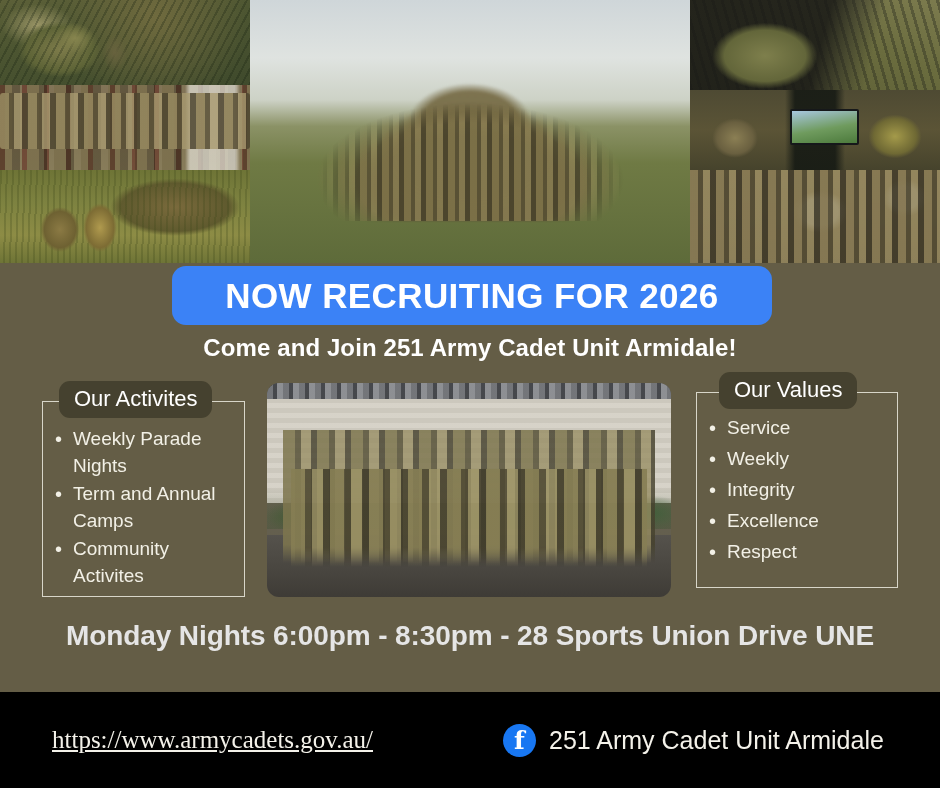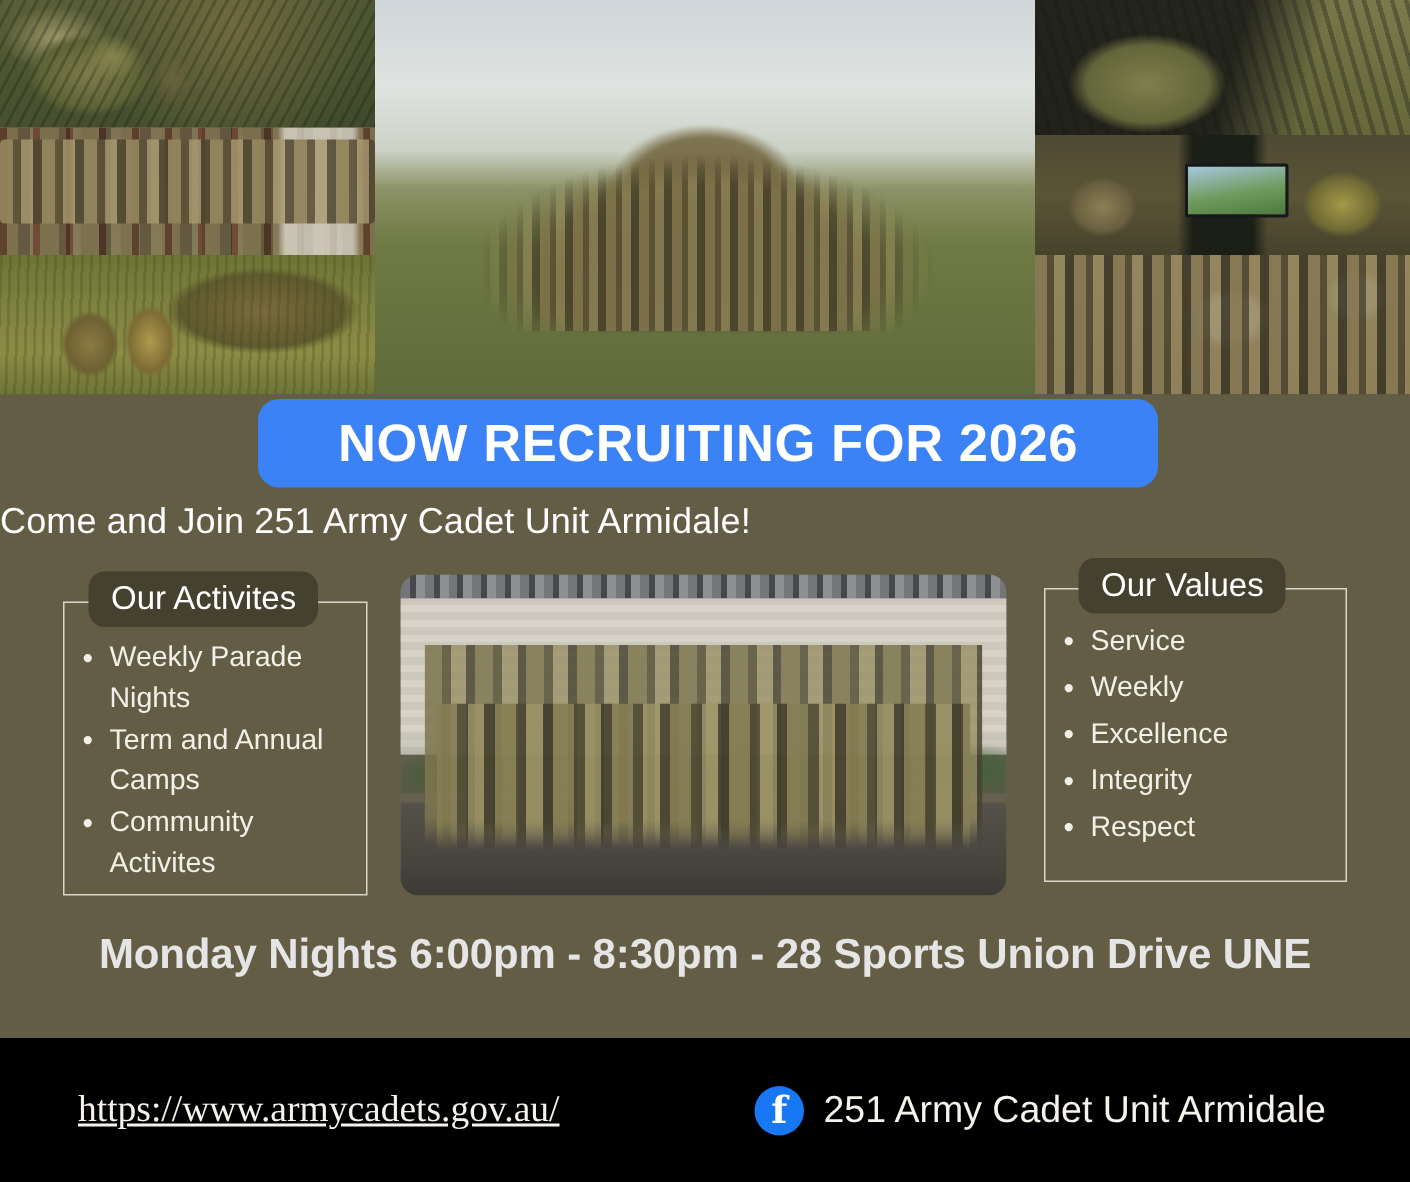--- a/index.html
+++ b/index.html
@@ -171,24 +171,24 @@
   .headline span{
     color:#ffffff;
     font-size:35px;
     font-weight:bold;
     letter-spacing:.4px;
     white-space:nowrap;
   }
 
   .subtitle{
     position:absolute; left:0; top:334px;
-    width:940px; text-align:left;
+    width:940px; text-align:center;
     color:#ffffff;
     font-size:24px;
-    font-weight:normal;
+    font-weight:bold;
     letter-spacing:.1px;
   }
 
   
   .panel{
     position:absolute;
     border:1px solid #d8d6c9;
   }
   .panel-left{ left:42px; top:401px; width:203px; height:196px; }
   .panel-right{ left:696px; top:392px; width:202px; height:196px; }
@@ -396,22 +396,22 @@
     <div class="ranks"></div>
     <div class="ranks2"></div>
     <span class="cap">251 Army Cadet Unit members posed in front of a brick building</span>
   </div>
 
   <div class="panel panel-right">
     <div class="panel-head">Our Values</div>
     <ul>
       <li>Service</li>
       <li>Weekly</li>
+      <li>Integrity</li>
       <li>Excellence</li>
-      <li>Integrity</li>
       <li>Respect</li>
     </ul>
   </div>
 
   <div class="meeting">Monday Nights 6:00pm - 8:30pm - 28 Sports Union Drive UNE</div>
 
   <div class="footer">
     <a class="url" href="#">https://www.armycadets.gov.au/</a>
     <div class="fb">
       <span class="fb-icon"></span>

